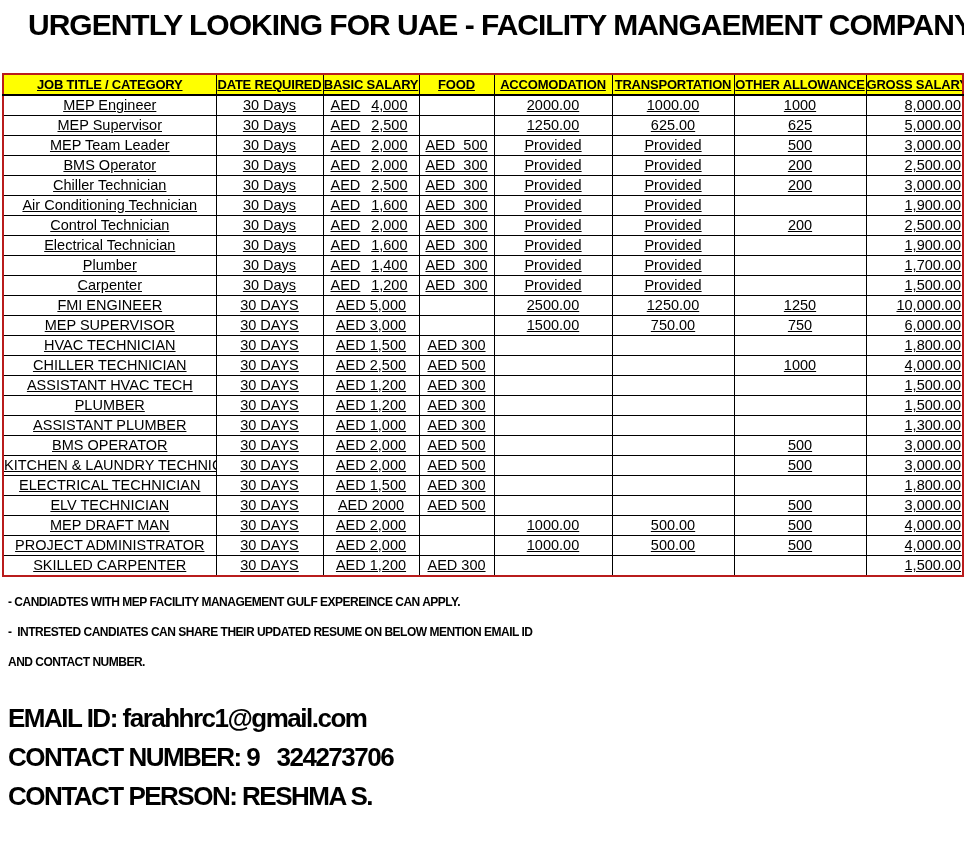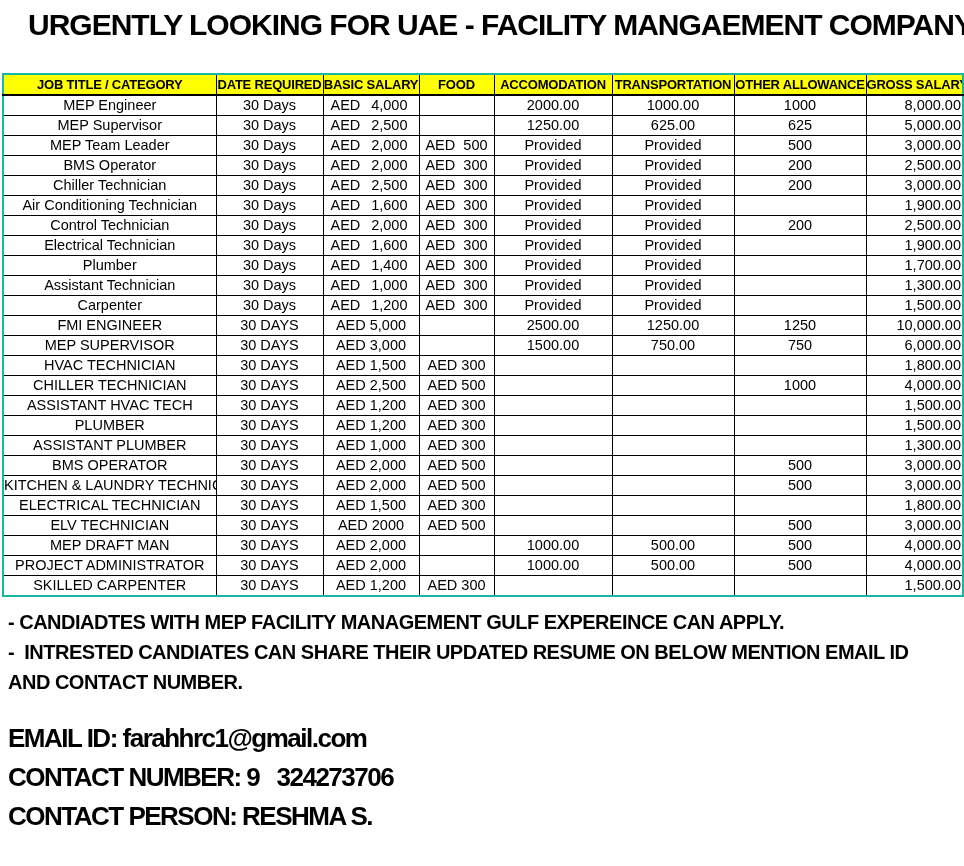--- a/index.html
+++ b/index.html
@@ -22,21 +22,22 @@
     font-size: 30px;
     font-weight: bold;
     letter-spacing: -1px;
     white-space: nowrap;
   }
   table.jobs {
     border-collapse: collapse;
     table-layout: fixed;
     width: 960px;
     margin: 31px 0 0 2px;
-    border: 2px solid #14b8a6;
+    border: 2px solid #b91c1c;
+    text-decoration: underline;
   }
   table.jobs th, table.jobs td {
     border: 1px solid #000;
     height: 19px;
     padding: 0;
     text-align: center;
     vertical-align: middle;
     white-space: pre;
     overflow: hidden;
     font-size: 14.5px;
@@ -56,21 +57,21 @@
   .acc-wrap {
     display: flex;
     justify-content: space-between;
     align-items: flex-start;
     padding: 0 11px 0 7px;
   }
   .notes {
     margin: 10px 0 0 8px;
   }
   .note-line {
-    font-size: 20px;
+    font-size: 12px;
     font-weight: bold;
     letter-spacing: -0.5px;
     line-height: 30px;
     white-space: pre;
   }
   .contacts {
     margin: 22px 0 8px 8px;
   }
   .contact-line {
     font-size: 26px;
@@ -195,30 +196,20 @@
           <td>Plumber</td>
           <td>30 Days</td>
           <td><div class="acc-wrap"><span>AED</span><span>1,400</span></div></td>
           <td>AED  300</td>
           <td>Provided</td>
           <td>Provided</td>
           <td></td>
           <td>1,700.00</td>
         </tr>
         <tr>
-          <td>Assistant Technician</td>
-          <td>30 Days</td>
-          <td><div class="acc-wrap"><span>AED</span><span>1,000</span></div></td>
-          <td>AED  300</td>
-          <td>Provided</td>
-          <td>Provided</td>
-          <td></td>
-          <td>1,300.00</td>
-        </tr>
-        <tr>
           <td>Carpenter</td>
           <td>30 Days</td>
           <td><div class="acc-wrap"><span>AED</span><span>1,200</span></div></td>
           <td>AED  300</td>
           <td>Provided</td>
           <td>Provided</td>
           <td></td>
           <td>1,500.00</td>
         </tr>
         <tr>

